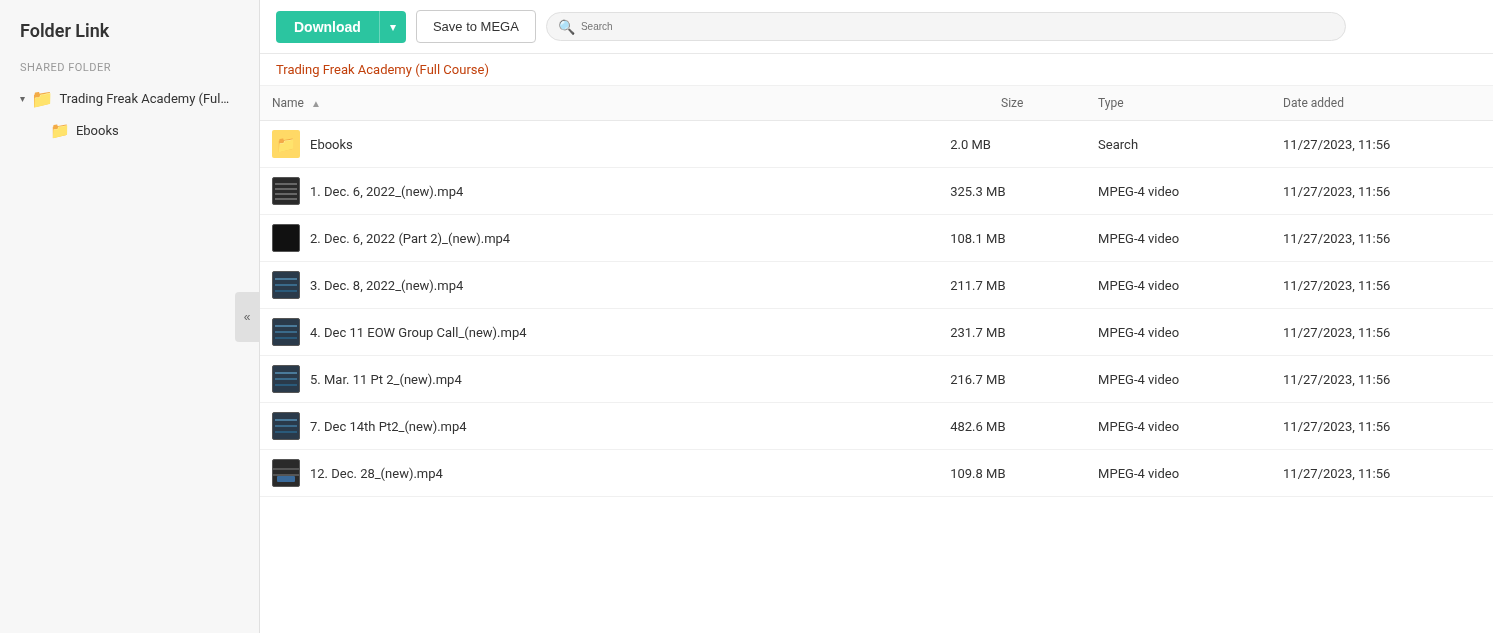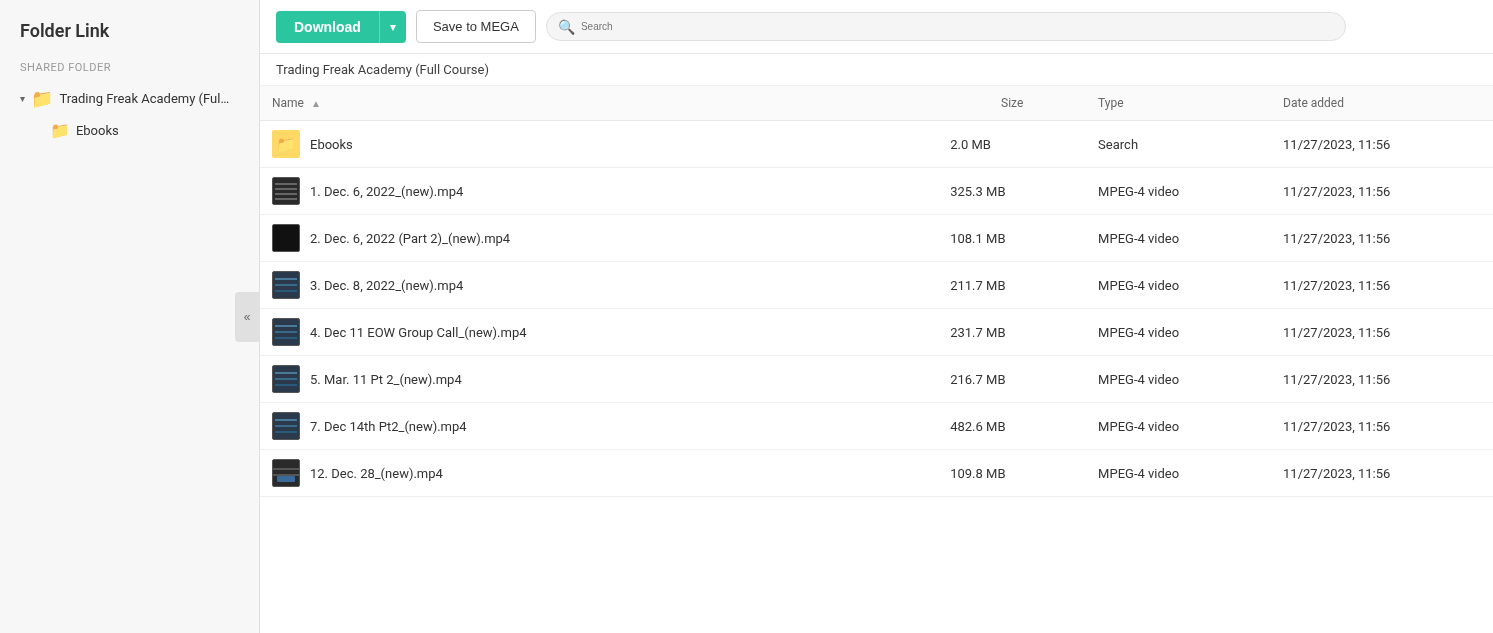--- a/index.html
+++ b/index.html
@@ -136,21 +136,21 @@
       background: #f5f5f5;
       font-size: 10px;
       color: #333;
       outline: none;
     }
 
     
     .breadcrumb-bar {
       padding: 8px 16px;
       font-size: 13px;
-      color: #404040;
+      color: #c2410c;
       border-bottom: 1px solid #f0f0f0;
     }
 
     
     .file-table-wrap {
       flex: 1;
       overflow-y: auto;
     }
     table {
       width: 100%;

